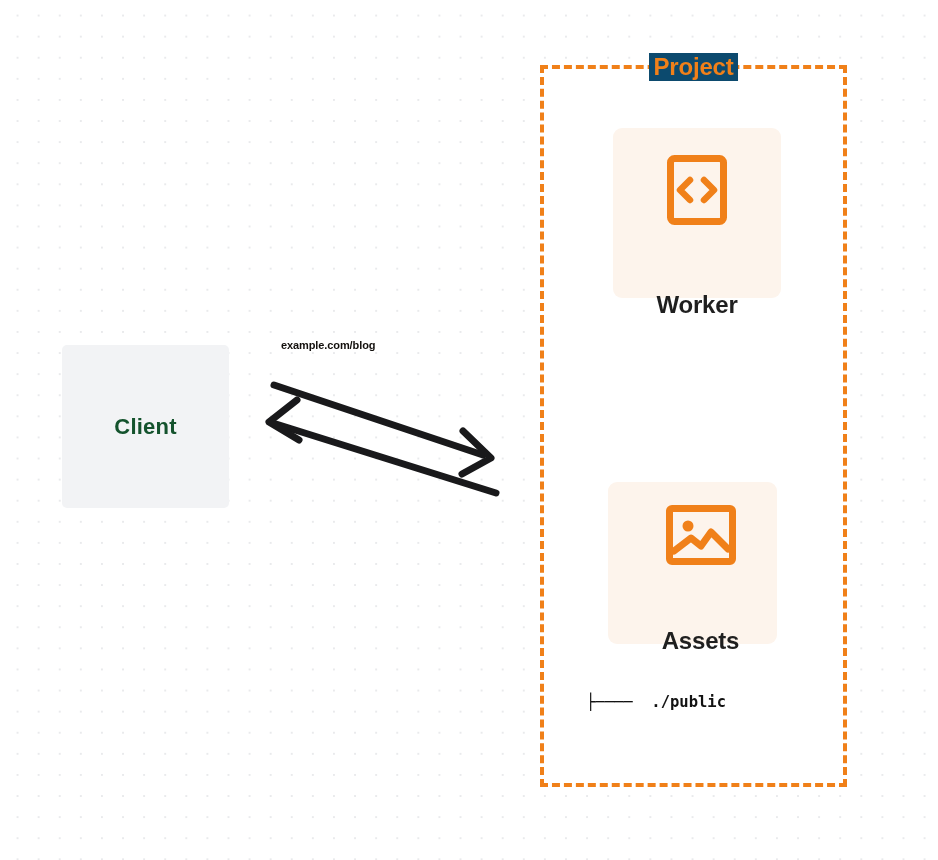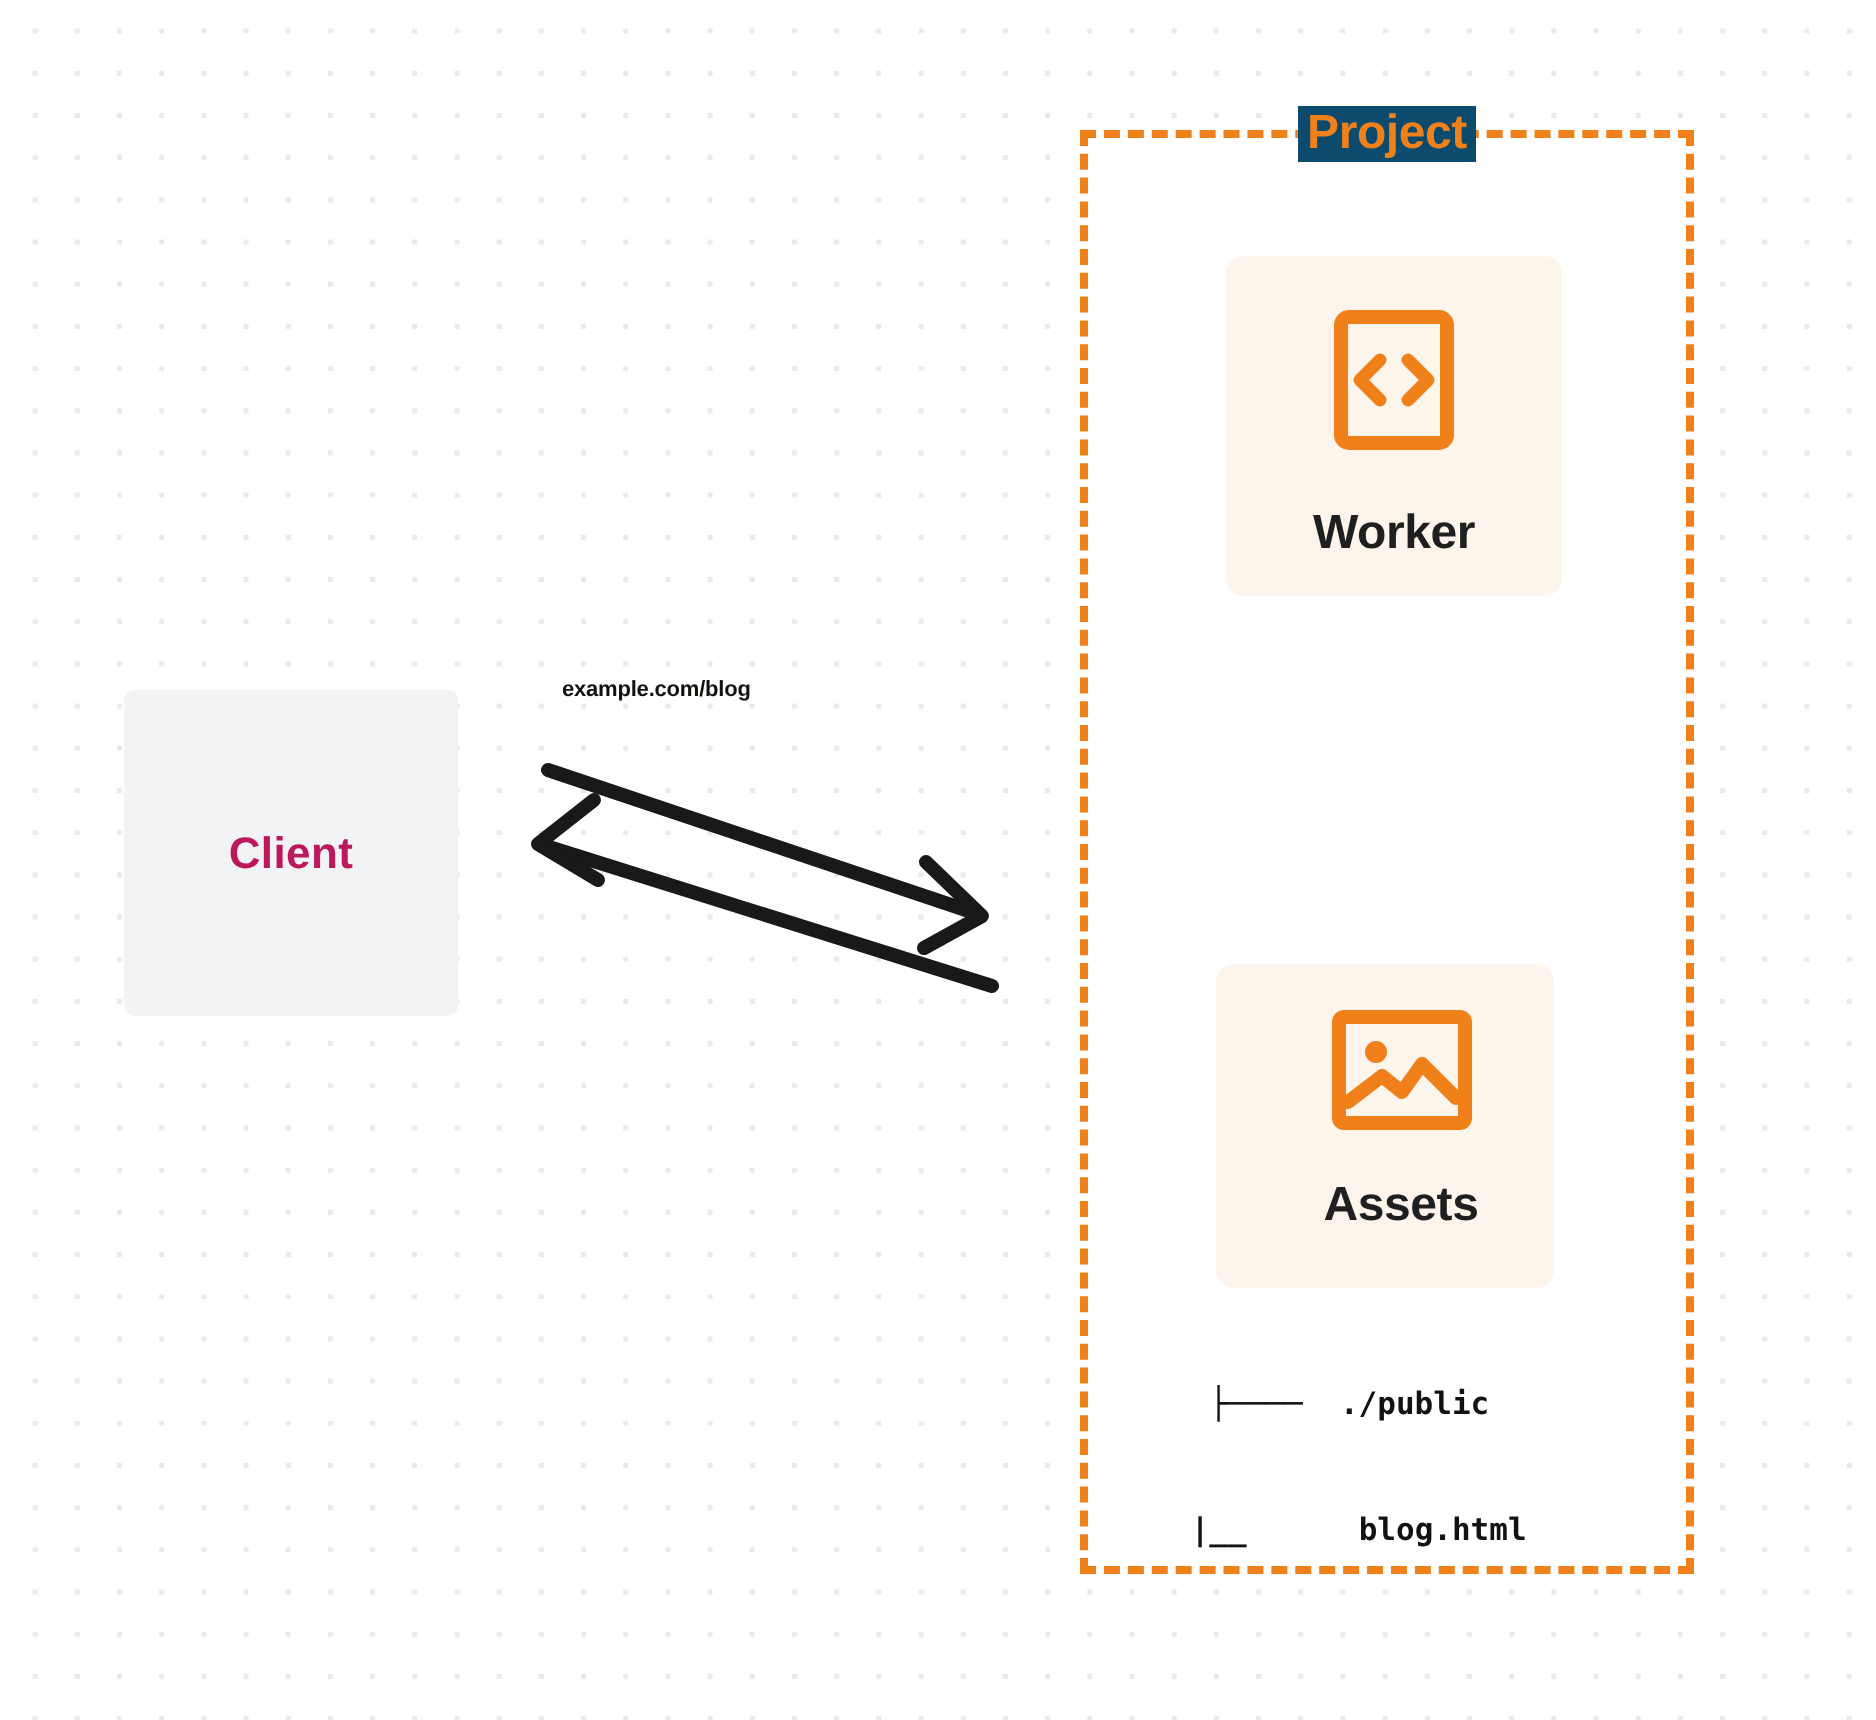--- a/index.html
+++ b/index.html
@@ -29,21 +29,21 @@
     height: 163px;
     background: #f2f3f5;
     border-radius: 5px;
     display: flex;
     align-items: center;
     justify-content: center;
   }
   #client-node .node-label {
     font-size: 22px;
     font-weight: bold;
-    color: #be185d;
+    color: #14532d;
     letter-spacing: 0.2px;
   }
 
   
   #request-label {
     position: absolute;
     left: 281px;
     top: 339px;
     font-size: 11px;
     font-weight: bold;
@@ -89,20 +89,21 @@
 
   
   .service-card {
     position: absolute;
     box-sizing: border-box;
     background: #fdf4ec;
     border-radius: 9px;
     display: flex;
     flex-direction: column;
     align-items: center;
+    gap: 39px;
   }
   #worker-card {
     left: 613px;
     top: 128px;
     width: 168px;
     height: 170px;
     padding-top: 26px;
   }
   #assets-card {
     left: 608px;
@@ -184,17 +185,16 @@
         <rect x="4.5" y="4.5" width="63" height="53" rx="2.5" ry="2.5" fill="none" stroke="#f08019" stroke-width="7"></rect>
         <circle cx="23" cy="22" r="5.5" fill="#f08019"></circle>
         <polyline points="9,47 26,34 36,42 46,28 63,45" fill="none" stroke="#f08019" stroke-width="7" stroke-linecap="round" stroke-linejoin="round"></polyline>
       </svg>
     </span>
     <span class="card-title">Assets</span>
   </div>
 
   <div id="file-tree">
     <span class="tree-row">├────  ./public</span>
-    <span class="tree-row"> |__      blog.html</span>
     
   </div>
 
 </div>
 
 </body></html>

